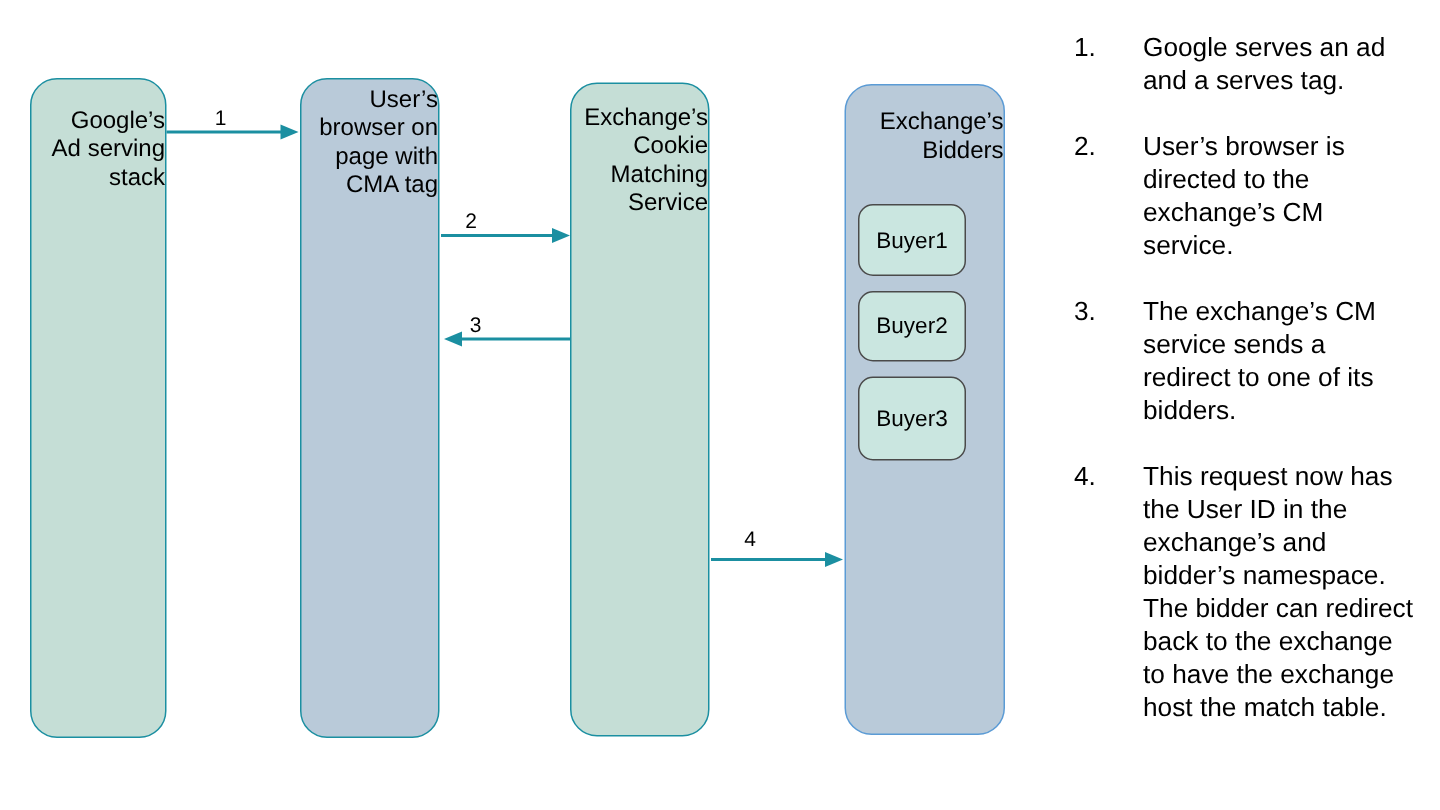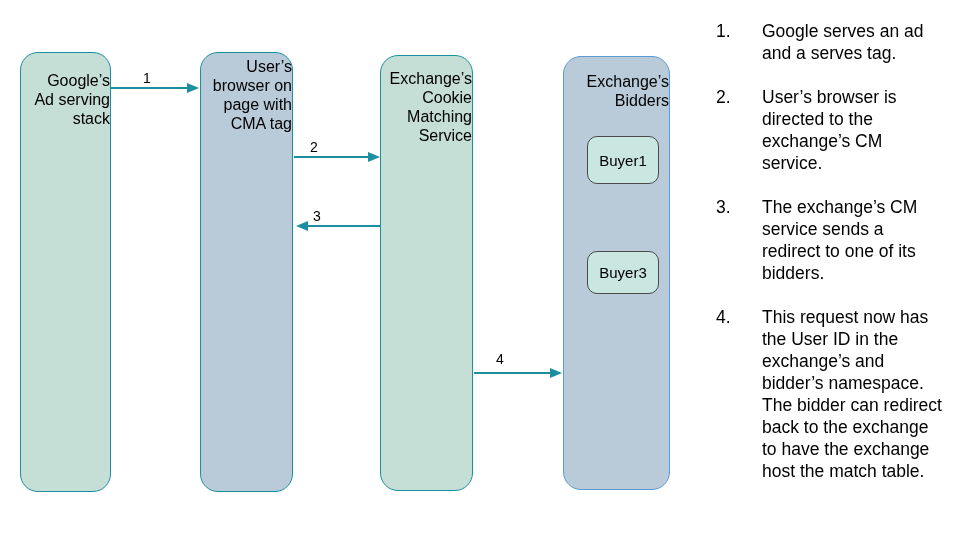--- a/index.html
+++ b/index.html
@@ -40,30 +40,30 @@
     white-space:pre-line;
     color:var(--text);
   }
   #node-google-stack{left:20px;top:52px;width:91px;height:440px;padding-top:18px;}
   #node-user-browser{left:200px;top:52px;width:93px;height:440px;padding-top:4px;}
   #node-cm-service{left:380px;top:55px;width:93px;height:436px;padding-top:13px;}
   #node-bidders{left:563px;top:56px;width:107px;height:434px;padding-top:15px;}
   
   .buyer{
     position:absolute;
-    left:23px;width:72px;height:48px;
+    left:8px;width:72px;height:48px;
     background:var(--buyer-fill);
     border:1.5px solid var(--buyer-border);
     border-radius:10px;
     display:flex;align-items:center;justify-content:center;
     font-size:15px;
   }
   #buyer-1{top:79px;}
   #buyer-2{top:137px;height:47px;}
-  #buyer-3{top:194px;height:43px;}
+  #buyer-3{top:194px;height:56px;}
   #buyer-n{top:331px;height:46px;}
   
   .arrow{position:absolute;height:10px;}
   .arrow .line{
     position:absolute;top:3.75px;height:2.5px;
     background:var(--teal-stroke);
   }
   .arrow.right .line{left:0;right:10px;}
   .arrow.left  .line{left:10px;right:0;}
   .arrow .head{
@@ -127,20 +127,21 @@
     <div class="node-title">Exchange’s
 Cookie
 Matching
 Service</div>
   </div>
 
   <div class="node blue bidders" id="node-bidders">
     <div class="node-title">Exchange’s
 Bidders</div>
     <div class="buyer" id="buyer-1">Buyer1</div>
+    <div class="buyer" id="buyer-2">Buyer2</div>
     <div class="buyer" id="buyer-3">Buyer3</div>
   </div>
 
   <div class="arrow right" id="arrow-1">
     <div class="line"></div>
     <div class="head"></div>
   </div>
   <div class="arrow-num" id="arrow-num-1">1</div>
 
   <div class="arrow right" id="arrow-2">

